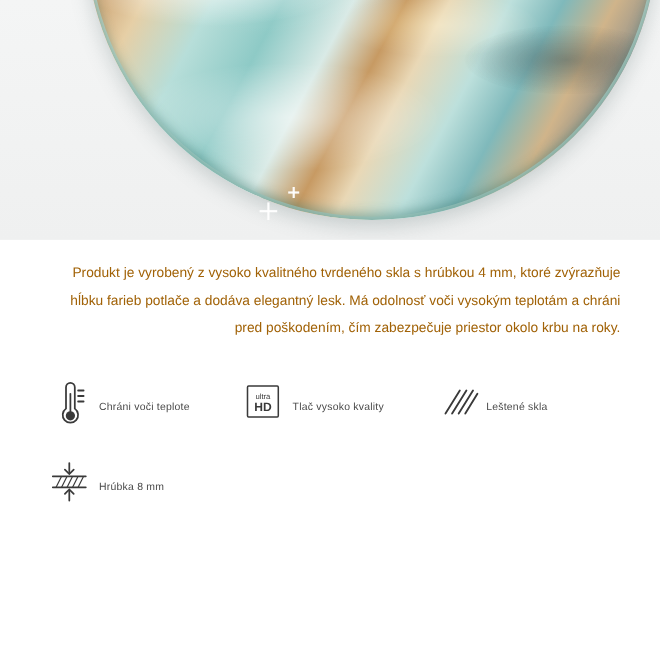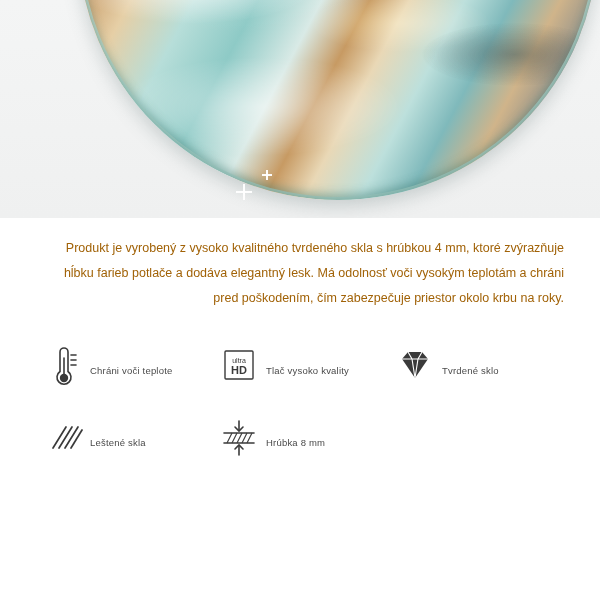--- a/index.html
+++ b/index.html
@@ -214,29 +214,20 @@
           <svg width="44" height="40" viewBox="0 0 44 40">
             <rect x="8" y="5" width="28" height="28" rx="1" fill="none" stroke="#3a3a3a" stroke-width="1.4"></rect>
             <text x="22" y="17" text-anchor="middle" font-family="Liberation Sans, sans-serif" font-size="7" fill="#3a3a3a">ultra</text>
             <text x="22" y="28" text-anchor="middle" font-family="Liberation Sans, sans-serif" font-size="11" font-weight="bold" fill="#3a3a3a">HD</text>
           </svg>
         </div>
         <div class="feature-label">Tlač vysoko kvality</div>
       </div>
 
 
-      <div class="feature">
-        <div class="feature-icon">
-          <svg width="46" height="40" viewBox="0 0 46 40">
-            <path d="M10 13 L16 6 H30 L36 13 L23 32 Z" fill="#3a3a3a"></path>
-            <path d="M10 13 H36 M16 6 L20 13 L23 32 M30 6 L26 13 L23 32" fill="none" stroke="#ffffff" stroke-width="1.1"></path>
-          </svg>
-        </div>
-        <div class="feature-label">Tvrdené sklo</div>
-      </div>
 
       <div class="feature">
         <div class="feature-icon">
           <svg width="42" height="40" viewBox="0 0 42 40">
             <g stroke="#3a3a3a" stroke-width="1.7" stroke-linecap="round">
               <line x1="11" y1="30" x2="24" y2="9"></line>
               <line x1="17" y1="30" x2="30" y2="9"></line>
               <line x1="23" y1="30" x2="36" y2="9"></line>
               <line x1="29" y1="30" x2="40" y2="12"></line>
             </g>

